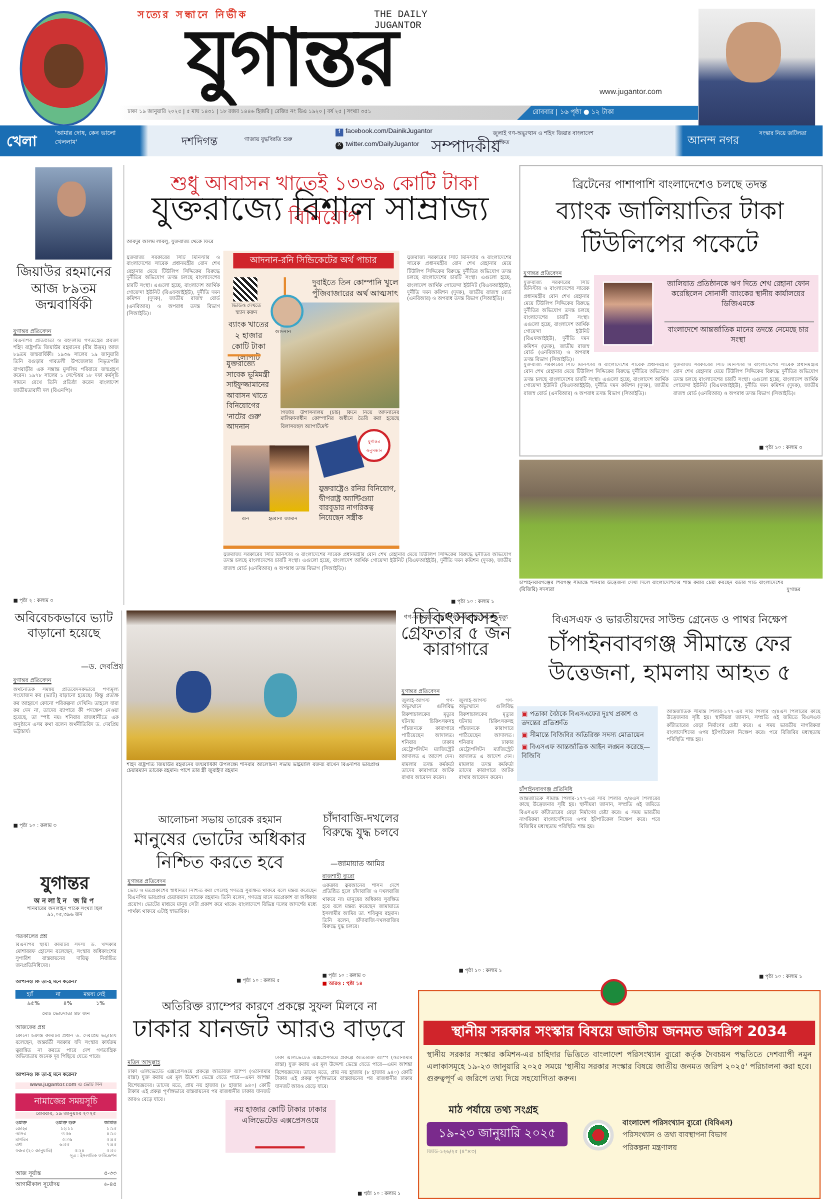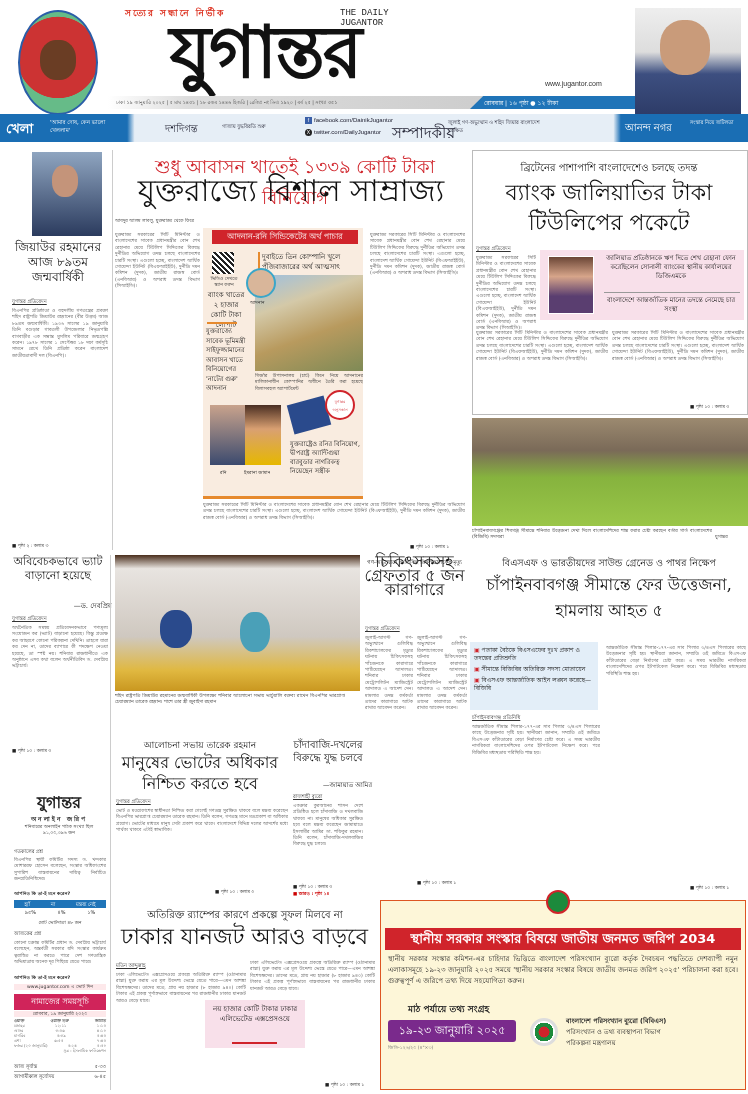--- a/index.html
+++ b/index.html
@@ -76,21 +76,21 @@
 <div class="abs bodytext" style="left:115px;top:218px;width:80px;color:#333">আবদুর আলম লাবলু, যুক্তরাজ্য থেকে ফিরে</div>
 <div class="abs bodytext" style="left:115px;top:232px;width:85px;height:320px">যুক্তরাজ্য সরকারের সিটি মিনিস্টার ও বাংলাদেশের সাবেক প্রধানমন্ত্রীর বোন শেখ রেহানার মেয়ে টিউলিপ সিদ্দিকের বিরুদ্ধে দুর্নীতির অভিযোগ তদন্ত চলছে বাংলাদেশের চারটি সংস্থা। এগুলো হচ্ছে, বাংলাদেশ আর্থিক গোয়েন্দা ইউনিট (বিএফআইইউ), দুর্নীতি দমন কমিশন (দুদক), জাতীয় রাজস্ব বোর্ড (এনবিআর) ও অপরাধ তদন্ত বিভাগ (সিআইডি)।</div>
 <div class="abs beige" style="left:203px;top:228px;width:160px;height:268px"></div>
 <div class="abs" style="left:212px;top:230px;width:146px;height:14px;background:#d0242b;color:#fff;font-size:8px;text-align:center;line-height:14px;font-family:'DejaVu Sans',sans-serif">আদনান-রনি সিন্ডিকেটের অর্থ পাচার</div>
 <div class="abs" style="left:212px;top:252px;width:22px;height:22px;background:repeating-linear-gradient(45deg,#222 0 2px,#fff 2px 4px)"></div>
 <div class="abs bodytext" style="left:207px;top:276px;width:34px;color:#333;text-align:center">ভিডিও দেখতে স্ক্যান করুন</div>
 <div class="abs hl" style="left:206px;top:290px;width:40px;font-size:7px;line-height:10px;text-align:center">ব্যাংক খাতের ২ হাজার কোটি টাকা লোপাট</div>
 <div class="abs hrule" style="left:207px;top:322px;width:30px;background:#e68a2e;height:2px"></div>
 <div class="abs hl" style="left:206px;top:327px;width:42px;font-size:6.5px;line-height:9.5px;text-align:left">যুক্তরাজ্যে সাবেক ভূমিমন্ত্রী সাইফুজ্জামানের আবাসন খাতে বিনিয়োগের 'নাটের গুরু' আদনান</div>
 <div class="abs" style="left:258px;top:252px;width:2px;height:18px;background:#e68a2e"></div>
-<div class="abs hl" style="left:262px;top:252px;width:100px;font-size:7px;line-height:10px;text-align:left">দুবাইতে তিন কোম্পানি খুলে পুঁজিবাজারের অর্থ আত্মসাৎ</div>
+<div class="abs hl" style="left:262px;top:252px;width:100px;font-size:7px;line-height:10px;text-align:right">দুবাইতে তিন কোম্পানি খুলে পুঁজিবাজারের অর্থ আত্মসাৎ</div>
 <div class="abs" style="left:255px;top:275px;width:108px;height:96px;background:linear-gradient(160deg,#9cbfe0 0,#d4c9a8 30%,#b89a5e 60%,#7e8a56 100%)"></div>
 <div class="abs" style="left:246px;top:268px;width:30px;height:30px;border-radius:50%;border:2px solid #3aa6c9;background:#d9b69a"></div>
 <div class="abs bodytext" style="left:250px;top:300px;color:#222">আদনান</div>
 <div class="abs bodytext" style="left:255px;top:373px;width:108px;color:#333">গির্জার উপাসনালয় (চার্চ) কিনে নিয়ে আদনানের মালিকানাধীন কোম্পানির অধীনে তৈরি করা হয়েছে বিলাসবহুল অ্যাপার্টমেন্ট</div>
 <div class="abs" style="left:210px;top:405px;width:40px;height:60px;background:linear-gradient(180deg,#c9a38c,#3b4a6e)"></div>
 <div class="abs" style="left:245px;top:405px;width:36px;height:60px;background:linear-gradient(180deg,#4a2e22,#d9a072 40%,#e6b800)"></div>
 <div class="abs bodytext" style="left:220px;top:470px;color:#222">রনি</div>
 <div class="abs bodytext" style="left:244px;top:470px;color:#222">ইমরানা জামান</div>
 <div class="abs" style="left:290px;top:400px;width:38px;height:30px;background:#2a4a8c;transform:rotate(-15deg)"></div>
 <div class="abs" style="left:325px;top:390px;width:30px;height:30px;border-radius:50%;border:2px solid #d0242b;color:#d0242b;font-size:4px;text-align:center;line-height:8px;padding-top:6px;background:#fff">যুগান্তর অনুসন্ধান</div>
@@ -130,40 +130,40 @@
 <div class="abs bodytext" style="left:115px;top:693px;width:230px;color:#333">শহিদ রাষ্ট্রপতি জিয়াউর রহমানের জন্মবার্ষিকী উপলক্ষ্যে শনিবার আলোচনা সভায় ভার্চুয়ালি বক্তব্য রাখেন বিএনপির ভারপ্রাপ্ত চেয়ারম্যান তারেক রহমান। পাশে তার স্ত্রী জুবাইদা রহমান</div>
 
 <div class="abs hl" style="left:362px;top:558px;width:105px;font-size:5.5px;line-height:8px">গণ-অভ্যুত্থানে গুলিবিদ্ধ রিকশাচালকের মৃত্যু</div>
 <div class="abs hl" style="left:362px;top:555px;width:105px;font-size:16px;line-height:14px">চিকিৎসকসহ গ্রেফতার ৫ জন কারাগারে</div>
 <div class="abs byline" style="left:365px;top:625px">যুগান্তর প্রতিবেদন</div>
 <div class="abs bodytext" style="left:365px;top:635px;width:48px;height:265px">জুলাই-আগস্ট গণ-অভ্যুত্থানে গুলিবিদ্ধ রিকশাচালকের মৃত্যুর ঘটনায় চিকিৎসকসহ পাঁচজনকে কারাগারে পাঠিয়েছেন আদালত। শনিবার ঢাকার মেট্রোপলিটন ম্যাজিস্ট্রেট আদালত এ আদেশ দেন। মামলার তদন্ত কর্মকর্তা তাদের কারাগারে আটক রাখার আবেদন করেন।</div>
 <div class="abs bodytext" style="left:417px;top:635px;width:50px;height:240px">জুলাই-আগস্ট গণ-অভ্যুত্থানে গুলিবিদ্ধ রিকশাচালকের মৃত্যুর ঘটনায় চিকিৎসকসহ পাঁচজনকে কারাগারে পাঠিয়েছেন আদালত। শনিবার ঢাকার মেট্রোপলিটন ম্যাজিস্ট্রেট আদালত এ আদেশ দেন। মামলার তদন্ত কর্মকর্তা তাদের কারাগারে আটক রাখার আবেদন করেন।</div>
 <div class="abs cont" style="left:417px;top:880px">■ <span>পৃষ্ঠা ১০ : কলাম ১</span></div>
 
 <div class="abs hl" style="left:470px;top:556px;width:278px;font-size:9.5px">বিএসএফ ও ভারতীয়দের সাউন্ড গ্রেনেড ও পাথর নিক্ষেপ</div>
-<div class="abs hl" style="left:470px;top:572px;width:278px;font-size:16px;line-height:26px">চাঁপাইনবাবগঞ্জ সীমান্তে ফের উত্তেজনা, হামলায় আহত ৫</div>
+<div class="abs hl" style="left:470px;top:572px;width:278px;font-size:20px;line-height:26px">চাঁপাইনবাবগঞ্জ সীমান্তে ফের উত্তেজনা, হামলায় আহত ৫</div>
 <div class="abs lightblue" style="left:470px;top:642px;width:128px;height:68px"></div>
 <div class="abs" style="left:474px;top:646px;width:122px">
   <div style="font-size:6px;line-height:8px;margin-bottom:3px;font-family:'DejaVu Sans',sans-serif"><span style="color:#d0242b">▣ </span><span>পতাকা বৈঠকে বিএসএফের দুঃখ প্রকাশ ও তদন্তের প্রতিশ্রুতি</span></div>
   <div style="font-size:6px;line-height:8px;margin-bottom:3px;font-family:'DejaVu Sans',sans-serif"><span style="color:#d0242b">▣ </span><span>সীমান্তে বিজিবির অতিরিক্ত সদস্য মোতায়েন</span></div>
   <div style="font-size:6px;line-height:8px;font-family:'DejaVu Sans',sans-serif"><span style="color:#d0242b">▣ </span><span>বিএসএফ আন্তর্জাতিক আইন লঙ্ঘন করেছে—বিজিবি</span></div>
 </div>
 <div class="abs byline" style="left:472px;top:714px">চাঁপাইনবাবগঞ্জ প্রতিনিধি</div>
 <div class="abs bodytext" style="left:472px;top:724px;width:128px;height:160px">আন্তর্জাতিক সীমান্ত পিলার-১৭৭-এর সাব পিলার ৩/৪এস পিলারের কাছে উত্তেজনার সৃষ্টি হয়। স্থানীয়রা জানান, সম্প্রতি ওই জমিতে বিএসএফ কাঁটাতারের বেড়া নির্মাণের চেষ্টা করে। এ সময় ভারতীয় নাগরিকরা বাংলাদেশিদের ওপর ইটপাটকেল নিক্ষেপ করে। পরে বিজিবির মধ্যস্থতায় পরিস্থিতি শান্ত হয়।</div>
 <div class="abs bodytext" style="left:606px;top:645px;width:140px;height:240px">আন্তর্জাতিক সীমান্ত পিলার-১৭৭-এর সাব পিলার ৩/৪এস পিলারের কাছে উত্তেজনার সৃষ্টি হয়। স্থানীয়রা জানান, সম্প্রতি ওই জমিতে বিএসএফ কাঁটাতারের বেড়া নির্মাণের চেষ্টা করে। এ সময় ভারতীয় নাগরিকরা বাংলাদেশিদের ওপর ইটপাটকেল নিক্ষেপ করে। পরে বিজিবির মধ্যস্থতায় পরিস্থিতি শান্ত হয়।</div>
 <div class="abs cont" style="left:690px;top:885px">■ <span>পৃষ্ঠা ১০ : কলাম ১</span></div>
 
 <div class="abs hl" style="left:115px;top:738px;width:170px;font-size:9px">আলোচনা সভায় তারেক রহমান</div>
 <div class="abs hl" style="left:112px;top:752px;width:176px;font-size:16px;line-height:21px">মানুষের ভোটের অধিকার নিশ্চিত করতে হবে</div>
 <div class="abs byline" style="left:116px;top:798px">যুগান্তর প্রতিবেদন</div>
 <div class="abs bodytext" style="left:116px;top:808px;width:172px;height:80px">ভোট ও মতপ্রকাশের স্বাধীনতা নিশ্চিত করা গেলেই গণতন্ত্র সুরক্ষিত থাকবে বলে মন্তব্য করেছেন বিএনপির ভারপ্রাপ্ত চেয়ারম্যান তারেক রহমান। তিনি বলেন, গণতন্ত্র মানে মতপ্রকাশ বা অধিকার প্রয়োগ। ভোটের মাধ্যমে মানুষ সেটা প্রকাশ করে থাকে। বাংলাদেশে বিভিন্ন দলের আদর্শের মধ্যে পার্থক্য থাকবে এটাই স্বাভাবিক।</div>
 <div class="abs cont" style="left:215px;top:889px">■ <span>পৃষ্ঠা ১০ : কলাম ৫</span></div>
 
 <div class="abs hl" style="left:292px;top:738px;width:72px;font-size:10px;line-height:13px">চাঁদাবাজি-দখলের বিরুদ্ধে যুদ্ধ চলবে</div>
-<div class="abs hl" style="left:300px;top:780px;width:72px;font-size:6.5px;text-align:right">—জামায়াত আমির</div>
+<div class="abs hl" style="left:289px;top:780px;width:72px;font-size:6.5px;text-align:center">—জামায়াত আমির</div>
 <div class="abs byline" style="left:293px;top:793px">রাজশাহী ব্যুরো</div>
 <div class="abs bodytext" style="left:293px;top:803px;width:70px;height:80px">একক্রার কুরআনের শাসন দেশে প্রতিষ্ঠিত হলে চাঁদাবাজি ও দখলবাজি থাকবে না। মানুষের অধিকার সুরক্ষিত হবে বলে মন্তব্য করেছেন জামায়াতে ইসলামীর আমির ডা. শফিকুর রহমান। তিনি বলেন, চাঁদাবাজি-দখলবাজির বিরুদ্ধে যুদ্ধ চলবে।</div>
 <div class="abs cont" style="left:293px;top:884px">■ <span>পৃষ্ঠা ১০ : কলাম ৩</span></div>
 <div class="abs cont" style="left:293px;top:891px"><b>■ <span>আরও : পৃষ্ঠা ১৪</span></b></div>
 
 <div class="abs" style="left:14px;top:790px;width:90px;font-size:16px;font-weight:bold;text-align:center">যুগান্তর</div>
 <div class="abs" style="left:14px;top:814px;width:90px;font-size:6px;text-align:center;letter-spacing:2px;font-weight:bold">অনলাইন জরিপ</div>
 <div class="abs bodytext" style="left:14px;top:824px;width:90px;text-align:center;color:#333">শনিবারের অনলাইন পাঠক সংখ্যা ছিল ৯১,০৫,৩৯৬ জন</div>
 <div class="abs byline" style="left:14px;top:848px;text-decoration:none">গতকালের প্রশ্ন</div>
 <div class="abs bodytext" style="left:14px;top:857px;width:92px;height:32px">বিএনপির স্থায়ী কমিটির সদস্য ড. খন্দকার মোশাররফ হোসেন বলেছেন, সংস্কার অধিকাংশের সুপারিশ বাস্তবায়নের দায়িত্ব নির্বাচিত জনপ্রতিনিধিদের।</div>

